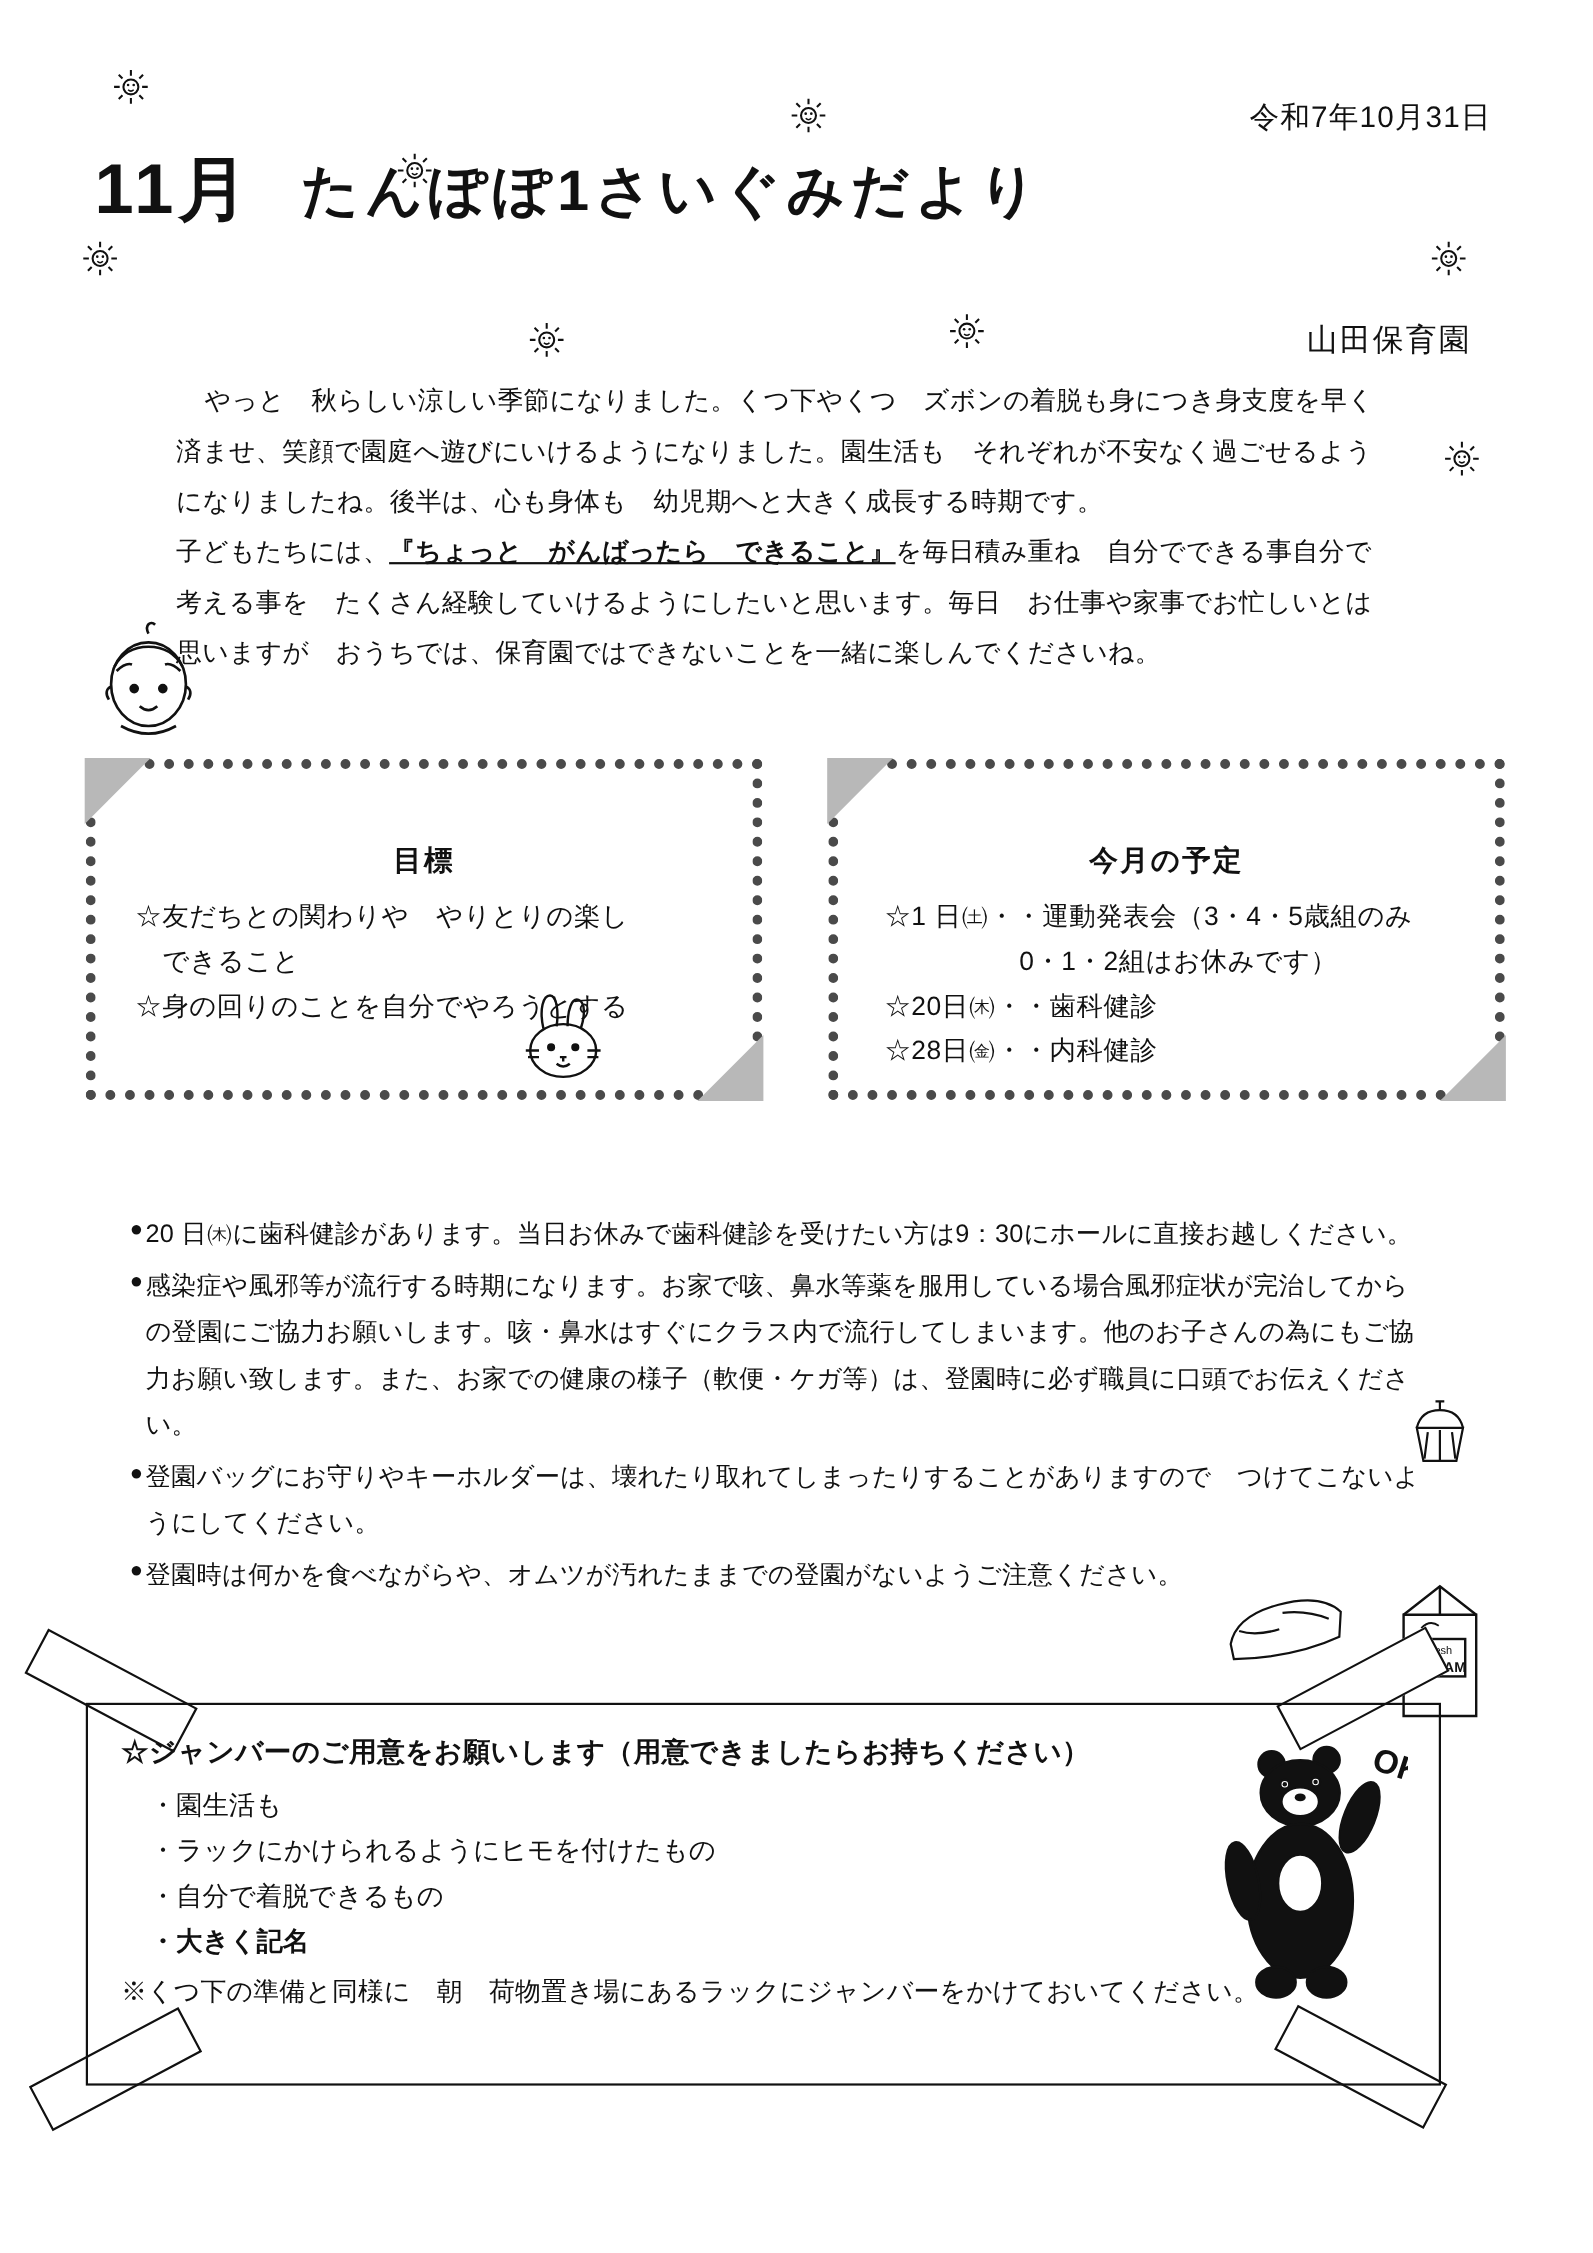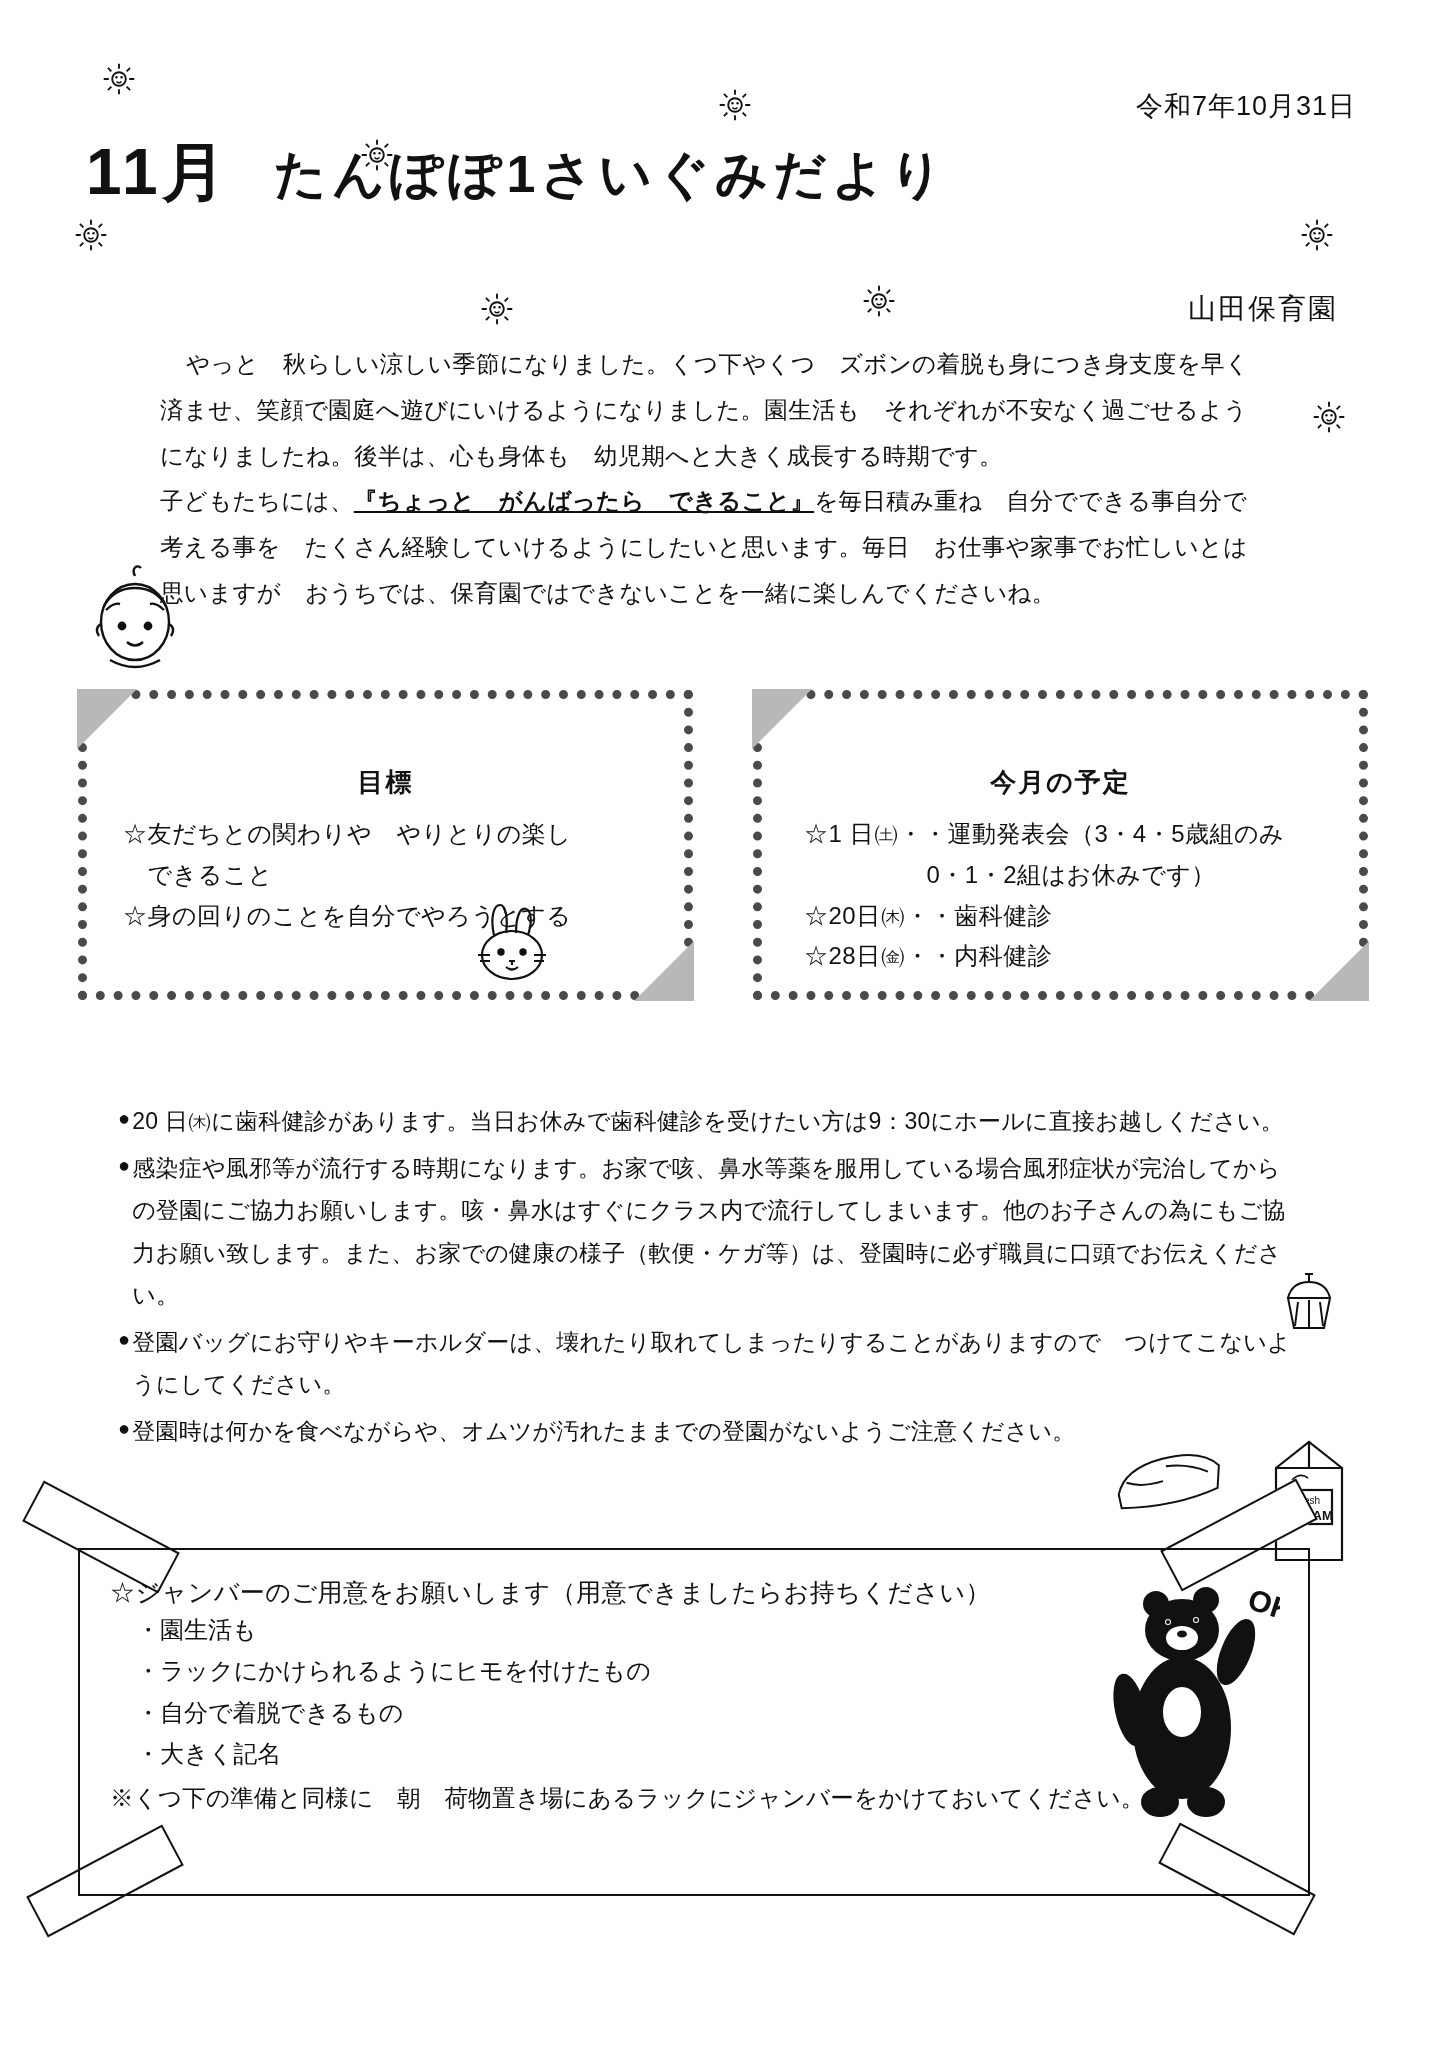--- a/index.html
+++ b/index.html
@@ -184,29 +184,30 @@
     top: 1548px;
     left: 78px;
     width: 1232px;
     height: 348px;
     border: 2px solid #111;
     box-sizing: border-box;
     padding: 26px 30px;
   }
   .tapebox .head {
     font-size: 25px;
-    font-weight: normal;
+    font-weight: bold;
     letter-spacing: 0.5px;
+    margin-bottom: 12px;
   }
   .tapebox .item {
     font-size: 24px;
     line-height: 1.72;
     padding-left: 26px;
   }
-  .tapebox .item.bold { font-weight: normal; }
+  .tapebox .item.bold { font-weight: bold; }
   .tapebox .foot {
     font-size: 23.5px;
     margin-top: 8px;
     letter-spacing: 0.2px;
   }
 
   .tape {
     position: absolute;
     background: #ffffff;
     border: 2px solid #111;

